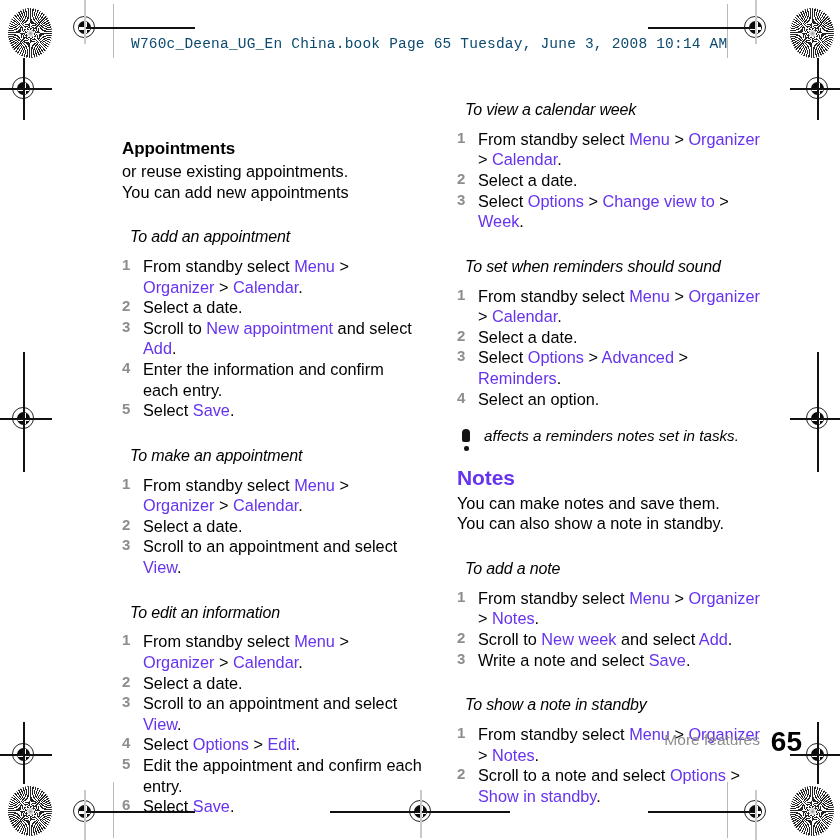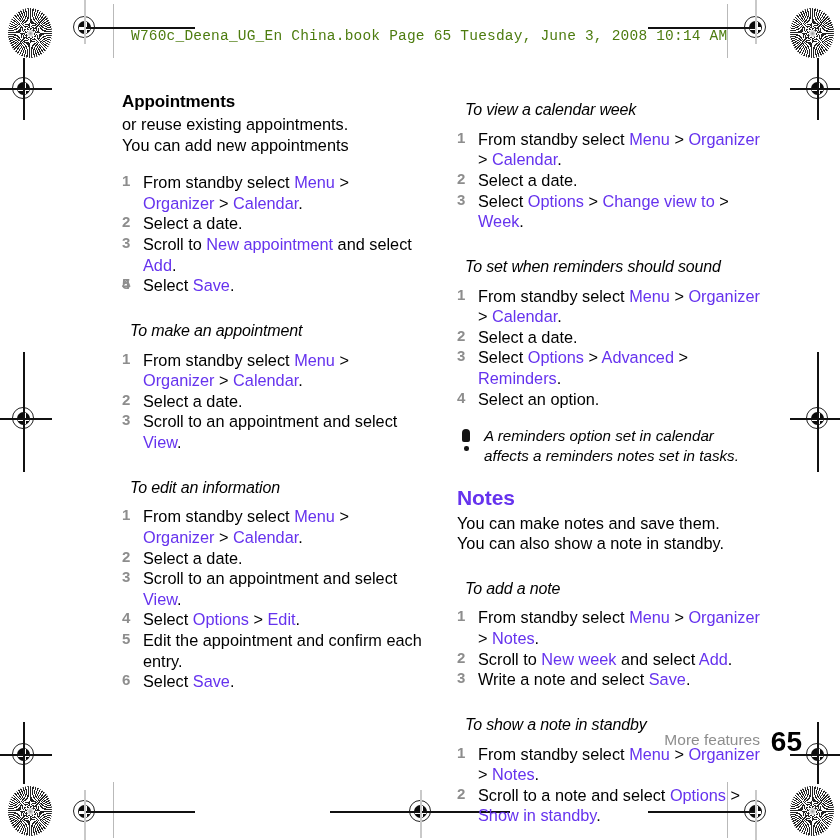--- a/index.html
+++ b/index.html
@@ -36,35 +36,35 @@
     background:#0b0b0b;
   }
   .reg .hbar{position:absolute;left:11px;top:15.5px;width:11px;height:3px;background:#fff;}
   .reg .vbar{position:absolute;left:15.5px;top:11px;width:3px;height:11px;background:#fff;}
   .rule-h{position:absolute;height:1.4px;background:#111;}
   .rule-v{position:absolute;width:1.4px;background:#111;}
   .rule-gray{position:absolute;width:1px;background:#b9b9b9;}
 
   
   .header-text{
-    position:absolute;left:131px;top:28px;
+    position:absolute;left:131px;top:36px;
     font-family:"Liberation Mono", monospace;
-    font-size:14.5px;letter-spacing:.2px;color:#4d7c0f;white-space:nowrap;
+    font-size:14.5px;letter-spacing:.2px;color:#0c4a6e;white-space:nowrap;
   }
 
   
   .col{position:absolute;top:92px;width:300px;}
   .col-left{left:122px;}
   .col-right{left:457px;width:305px;}
 
   .sec-title{
     font-size:21px;font-weight:bold;color:#6633ee;
     margin:0 0 2px 0;line-height:1.18;letter-spacing:-.1px;
   }
-  .sec-title.black{color:#000;font-size:17px;}
+  .sec-title.black{color:#000;font-size:17px;margin-top:47px;}
   .body-p{
     font-size:16.3px;line-height:1.26;margin:0 0 0 0;color:#000;
   }
   .proc-title{
     font-size:16px;font-weight:normal;font-style:italic;
     margin:8px;line-height:1.3;letter-spacing:-.15px;
   }
   ol.steps{
     list-style:none;margin:0;padding:0;
   }
@@ -222,25 +222,26 @@
 
   <div class="header-text">W760c_Deena_UG_En China.book  Page 65  Tuesday, June 3, 2008  10:14 AM</div>
 
   <div class="col col-left">
 
     <div class="sec-title black">Appointments</div>
     <div class="body-p">or reuse existing appointments.</div>
     <div class="body-p">You can add new appointments</div>
 
     <div class="gap-md"></div>
+    <div class="proc-title">To add an appointment</div>
     <ol class="steps">
         <li><span class="num">1</span><span>From standby select </span><span class="lnk">Menu</span><span> &gt; </span><span class="lnk">Organizer</span><span> &gt; </span><span class="lnk">Calendar</span><span>.</span></li>
         <li><span class="num">2</span><span>Select a date.</span></li>
         <li><span class="num">3</span><span>Scroll to </span><span class="lnk">New appointment</span><span> and select </span><span class="lnk">Add</span><span>.</span></li>
-        <li><span class="num">4</span></li>
+        <li><span class="num">4</span><span>Enter the information and confirm each entry.</span></li>
         <li><span class="num">5</span><span>Select </span><span class="lnk">Save</span><span>.</span></li>
       </ol>
 
     <div class="gap-md"></div>
     <div class="proc-title">To make an appointment</div>
     <ol class="steps">
         <li><span class="num">1</span><span>From standby select </span><span class="lnk">Menu</span><span> &gt; </span><span class="lnk">Organizer</span><span> &gt; </span><span class="lnk">Calendar</span><span>.</span></li>
         <li><span class="num">2</span><span>Select a date.</span></li>
         <li><span class="num">3</span><span>Scroll to an appointment and select </span><span class="lnk">View</span><span>.</span></li>
       </ol>
@@ -274,21 +275,20 @@
         <li><span class="num">3</span><span>Select </span><span class="lnk">Options</span><span> &gt; </span><span class="lnk">Advanced</span><span> &gt; </span><span class="lnk">Reminders</span><span>.</span></li>
         <li><span class="num">4</span><span>Select an option.</span></li>
       </ol>
 
     <div class="gap-md"></div>
     <div class="note">
       <div class="bang">
         <div class="stem"></div>
           <div class="pt"></div>
       </div>
-      <div class="ntext">A reminders option set in calendar</div>
       <div class="ntext">affects a reminders notes set in tasks.</div>
     </div>
 
     <div class="gap-lg"></div>
     <div class="sec-title">Notes</div>
     <div class="body-p">You can make notes and save them.</div>
     <div class="body-p">You can also show a note in standby.</div>
 
     <div class="gap-md"></div>
     <div class="proc-title">To add a note</div>

